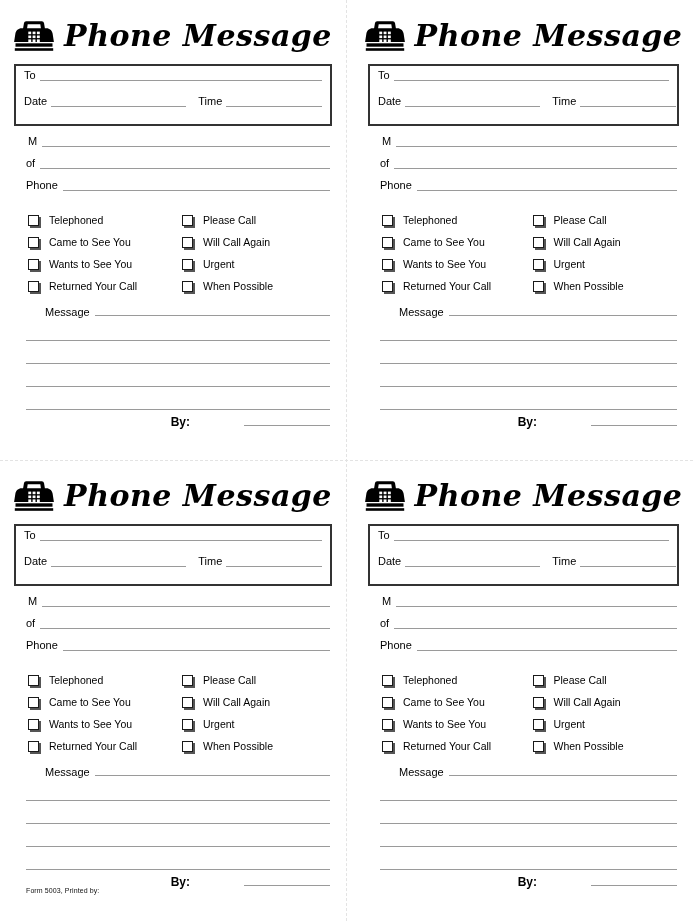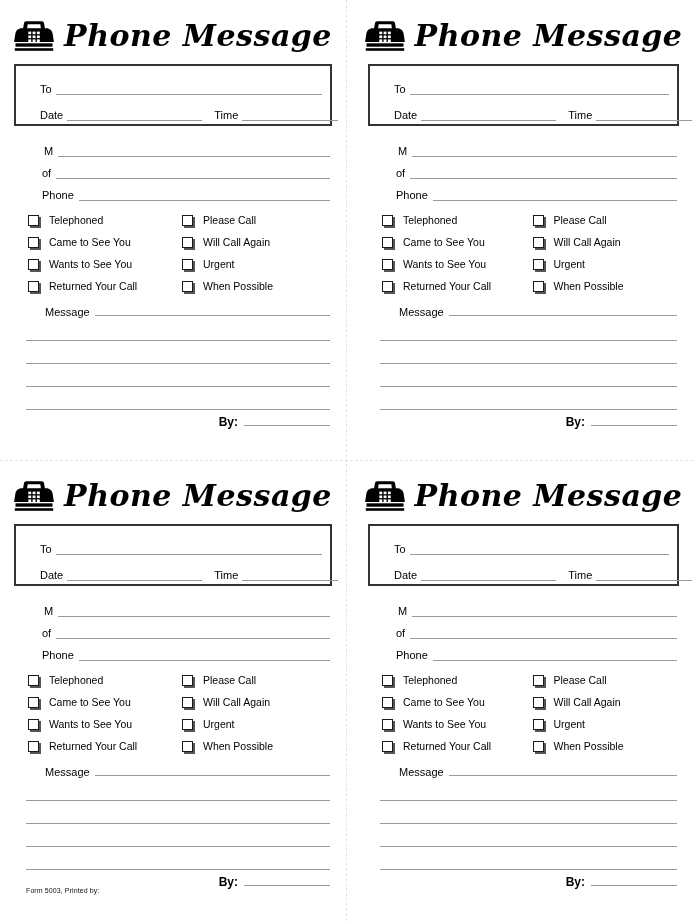--- a/index.html
+++ b/index.html
@@ -88,24 +88,23 @@
     border: 2px solid #333333;
     box-sizing: border-box;
     height: 62px;
     padding: 0 8px;
     display: flex;
     flex-direction: column;
     justify-content: center;
   }
   .field-row {
     display: flex;
-    align-items: flex-end;
+    align-items: flex-start;
     font-size: 11px;
     height: 26px;
-    margin-left: 16px;
   }
   .field-label {
     flex: 0 0 auto;
     white-space: nowrap;
     font-size: 11px;
   }
   .rule {
     flex: 1 1 auto;
     border-bottom: 1px solid #9a9a9a;
     margin-left: 4px;
@@ -165,20 +164,21 @@
   }
 
   
   .card-footer {
     position: relative;
     display: flex;
     align-items: baseline;
     justify-content: flex-end;
     padding: 4px 2px 0 12px;
     height: 22px;
+    gap: 48px;
   }
   .form-id {
     position: absolute;
     left: 12px;
     bottom: 2px;
     font-size: 7px;
     letter-spacing: 0.1px;
     white-space: nowrap;
     color: #111;
   }

